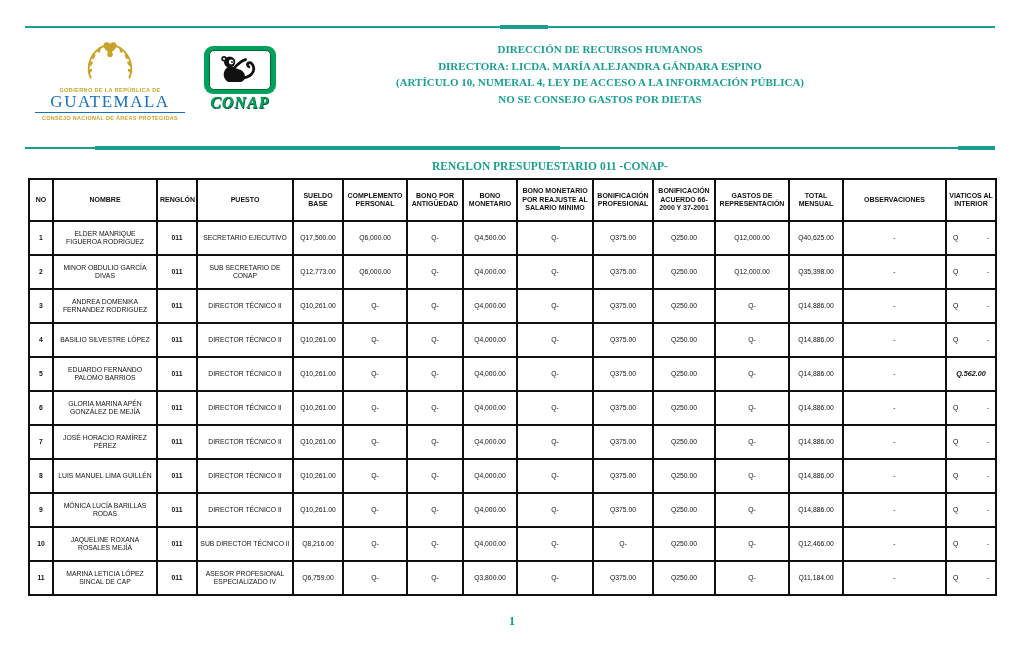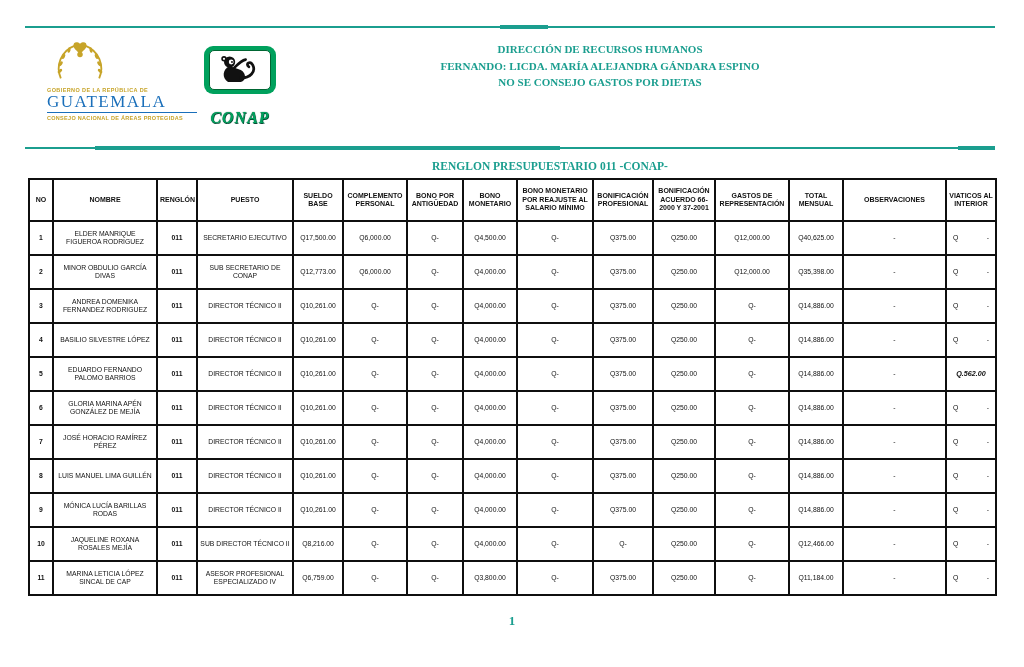--- a/index.html
+++ b/index.html
@@ -10,33 +10,33 @@
   }
   
   .rule{position:absolute;background:#1b9e8f;}
   .rule-top{left:25px;top:26px;width:970px;height:2px;}
   .rule-top-thick{left:500px;top:25px;width:48px;height:4px;}
   .rule-bottom{left:25px;top:147px;width:970px;height:2px;}
   .rule-bottom-thick{left:95px;top:146px;width:465px;height:4px;}
   .rule-bottom-thick2{left:958px;top:146px;width:37px;height:4px;}
 
   
-  .gt-logo{position:absolute;left:47px;top:40px;width:150px;text-align:left;}
+  .gt-logo{position:absolute;left:35px;top:40px;width:150px;text-align:center;}
   .gt-line1{font-size:5.5px;font-weight:bold;color:#c7a429;letter-spacing:.4px;margin-top:1px;}
   .gt-name{font-family:"Liberation Serif", serif;font-size:17px;color:#1a6fba;
            letter-spacing:1.5px;line-height:18px;border-bottom:1px solid #1a6fba;padding-bottom:1px;}
   .gt-line3{font-size:5.5px;font-weight:bold;color:#c7a429;letter-spacing:.3px;margin-top:2px;}
 
   .conap-logo{position:absolute;left:200px;top:46px;width:80px;text-align:center;}
   .conap-box{width:72px;height:48px;margin:0 auto;background:#00a15d;border-radius:9px;
              display:flex;align-items:center;justify-content:center;}
   .conap-box-inner{width:60px;height:38px;background:#ffffff;border-radius:5px;
              display:flex;align-items:center;justify-content:center;border:1.5px solid #063;}
   .conap-word{font-family:"Liberation Serif", serif;font-weight:bold;font-style:italic;
-              font-size:16px;color:#00a15d;letter-spacing:1px;line-height:16px;margin-top:16px;
+              font-size:16px;color:#00a15d;letter-spacing:1px;line-height:16px;margin-top:1px;
               text-shadow:0 0 1px #064d35, 0.5px 0.5px 0 #064d35;}
 
   
   .hdr-text{position:absolute;left:300px;top:41px;width:600px;text-align:center;
             font-family:"Liberation Serif", serif;font-weight:bold;
             font-size:11px;line-height:16.6px;color:#1b9e8f;letter-spacing:0px;}
 
   
   .tbl-title{position:absolute;left:0;top:160px;width:1024px;text-align:center;
              font-family:"Liberation Serif", serif;font-weight:bold;font-size:11.5px;color:#1b9e8f;padding-left:38px;}
@@ -107,21 +107,22 @@
           <path d="M33 30 C 45 30, 52 22, 48 14 C 45 8, 38 12, 43 16"></path>
         </g>
       </svg>
     </div>
   </div>
   <div class="conap-word">CONAP</div>
 </div>
 
 <div class="hdr-text">
   <div>DIRECCIÓN DE RECURSOS HUMANOS</div>
-  <div>FERNANDO: LICDA. MARÍA ALEJANDRA GÁNDARA ESPINO</div>
+  <div>DIRECTORA: LICDA. MARÍA ALEJANDRA GÁNDARA ESPINO</div>
+  <div>(ARTÍCULO 10, NUMERAL 4, LEY DE ACCESO A LA INFORMACIÓN PÚBLICA)</div>
   <div>NO SE CONSEJO GASTOS POR DIETAS</div>
 </div>
 
 <div class="tbl-title">RENGLON PRESUPUESTARIO 011 -CONAP-</div>
 
 <table class="payroll">
   <colgroup>
     <col style="width:24px">
       <col style="width:104px">
       <col style="width:40px">

